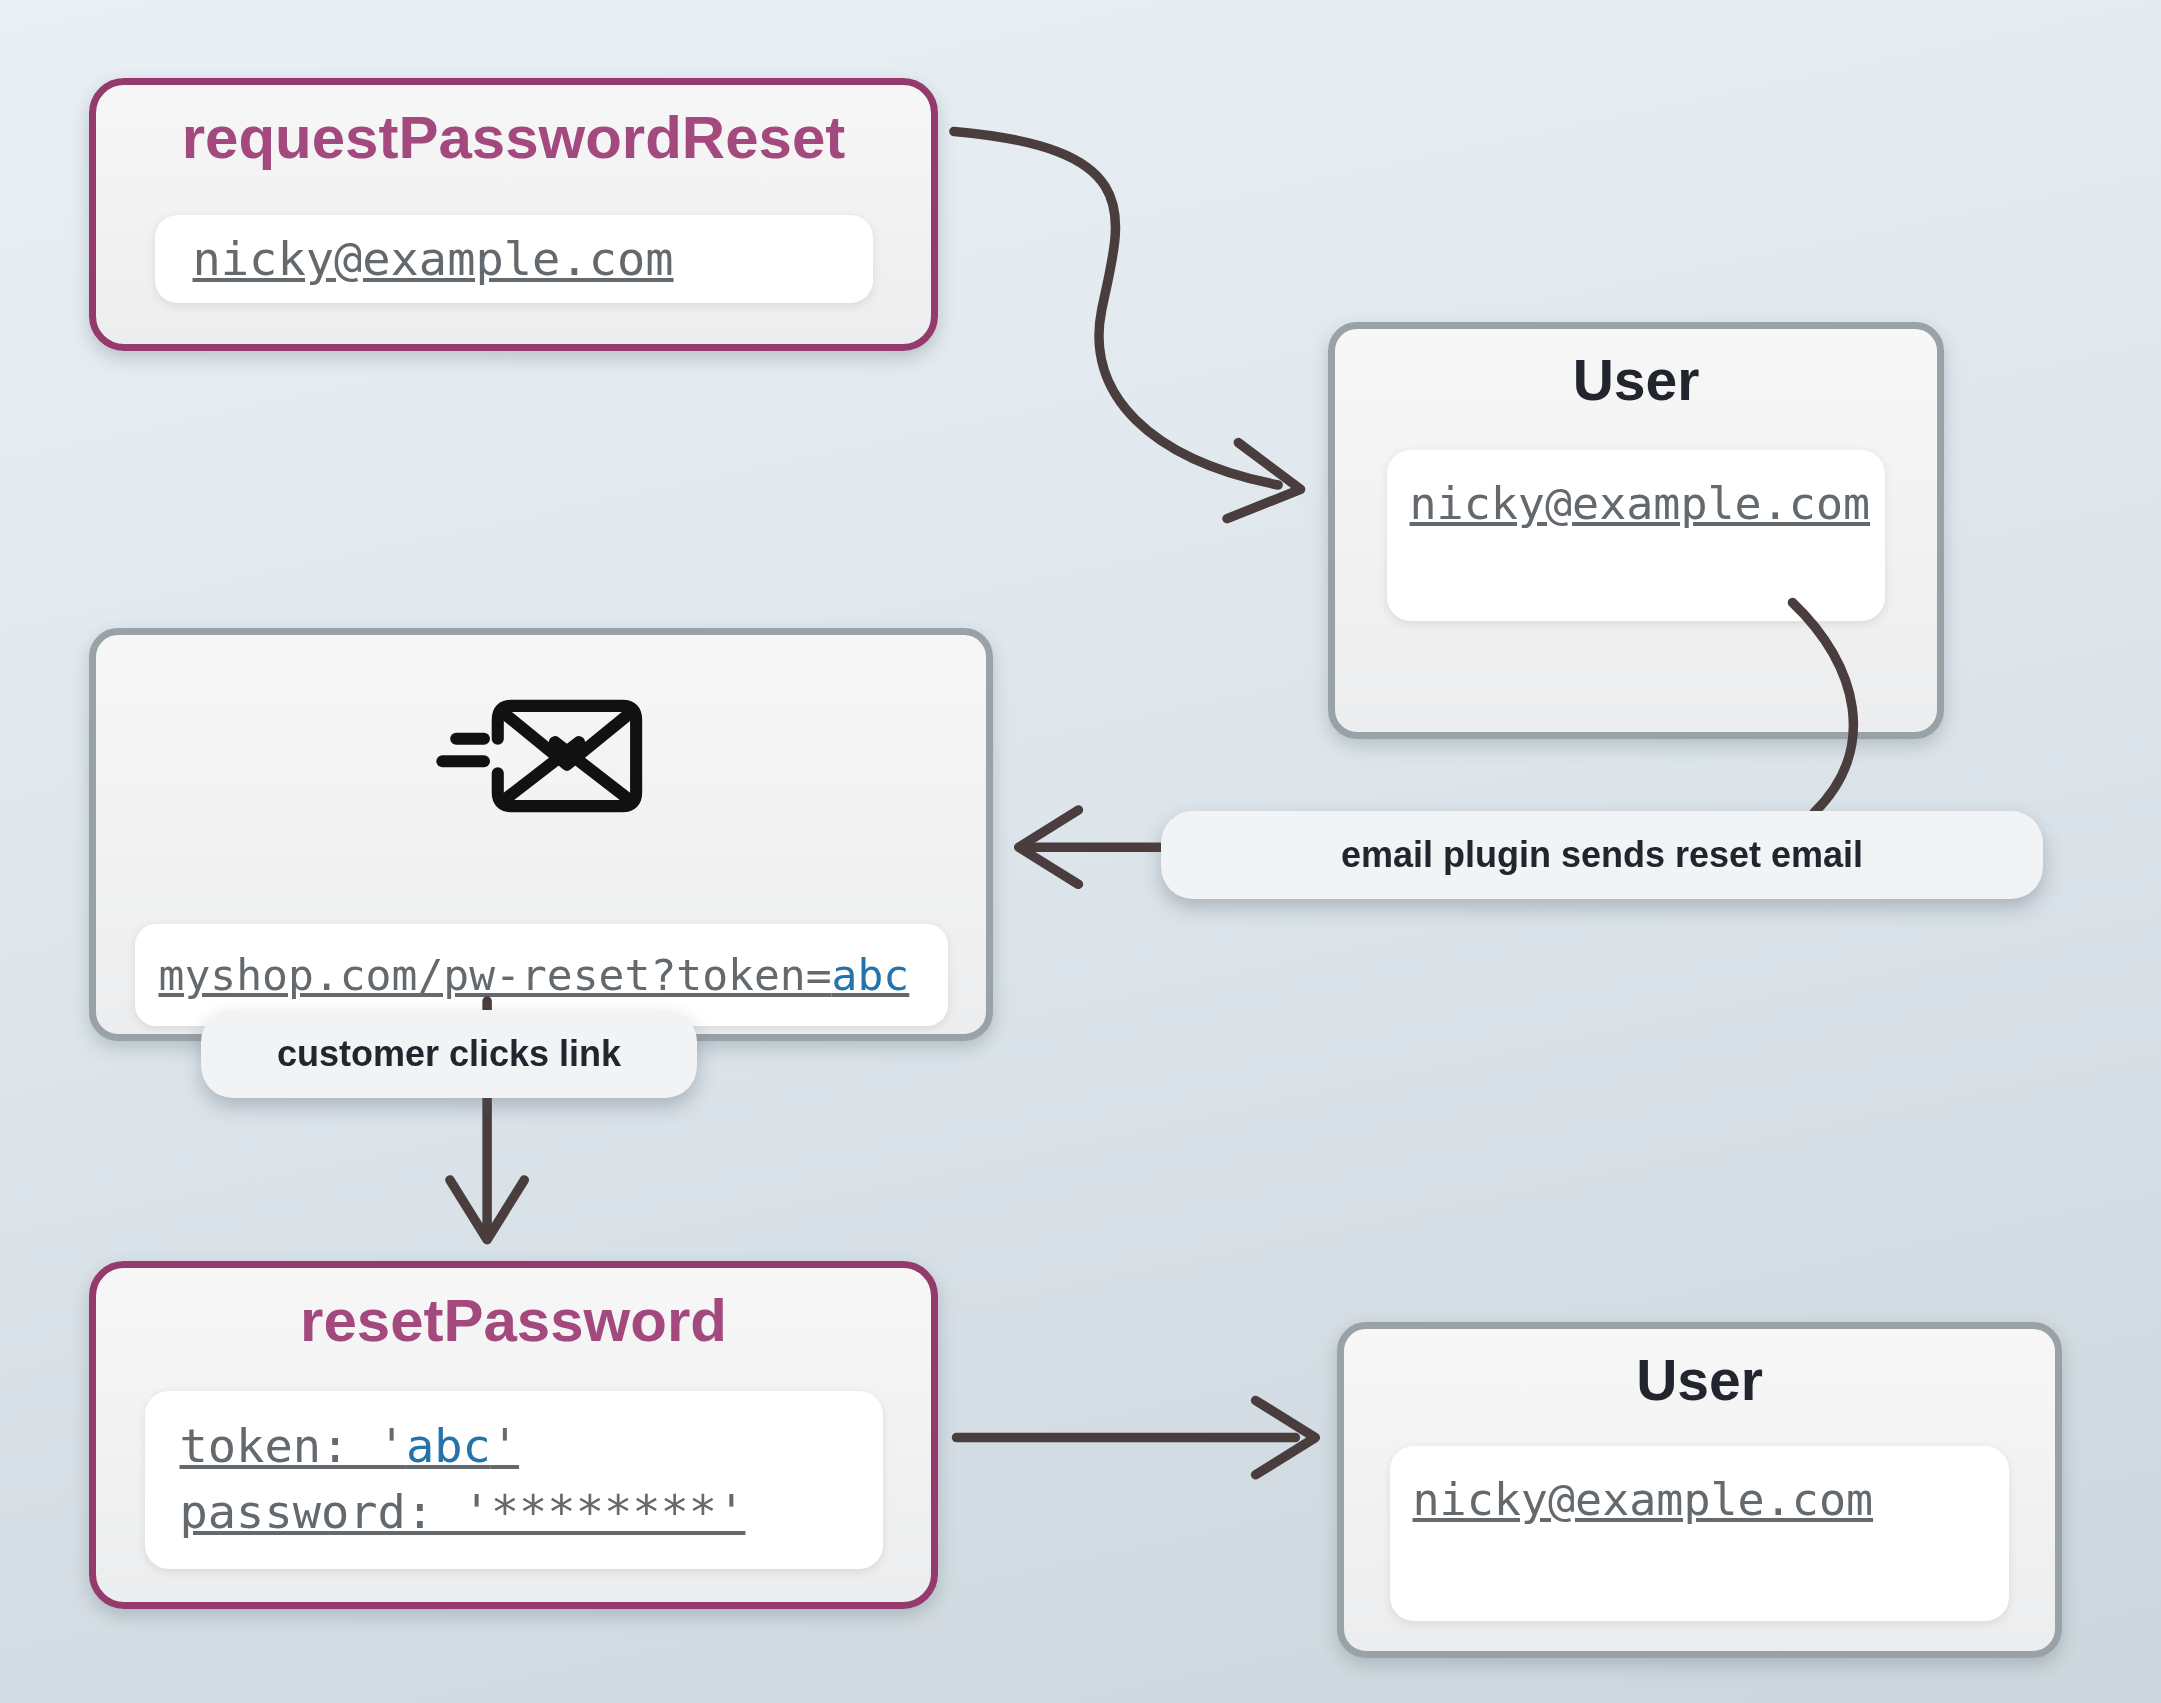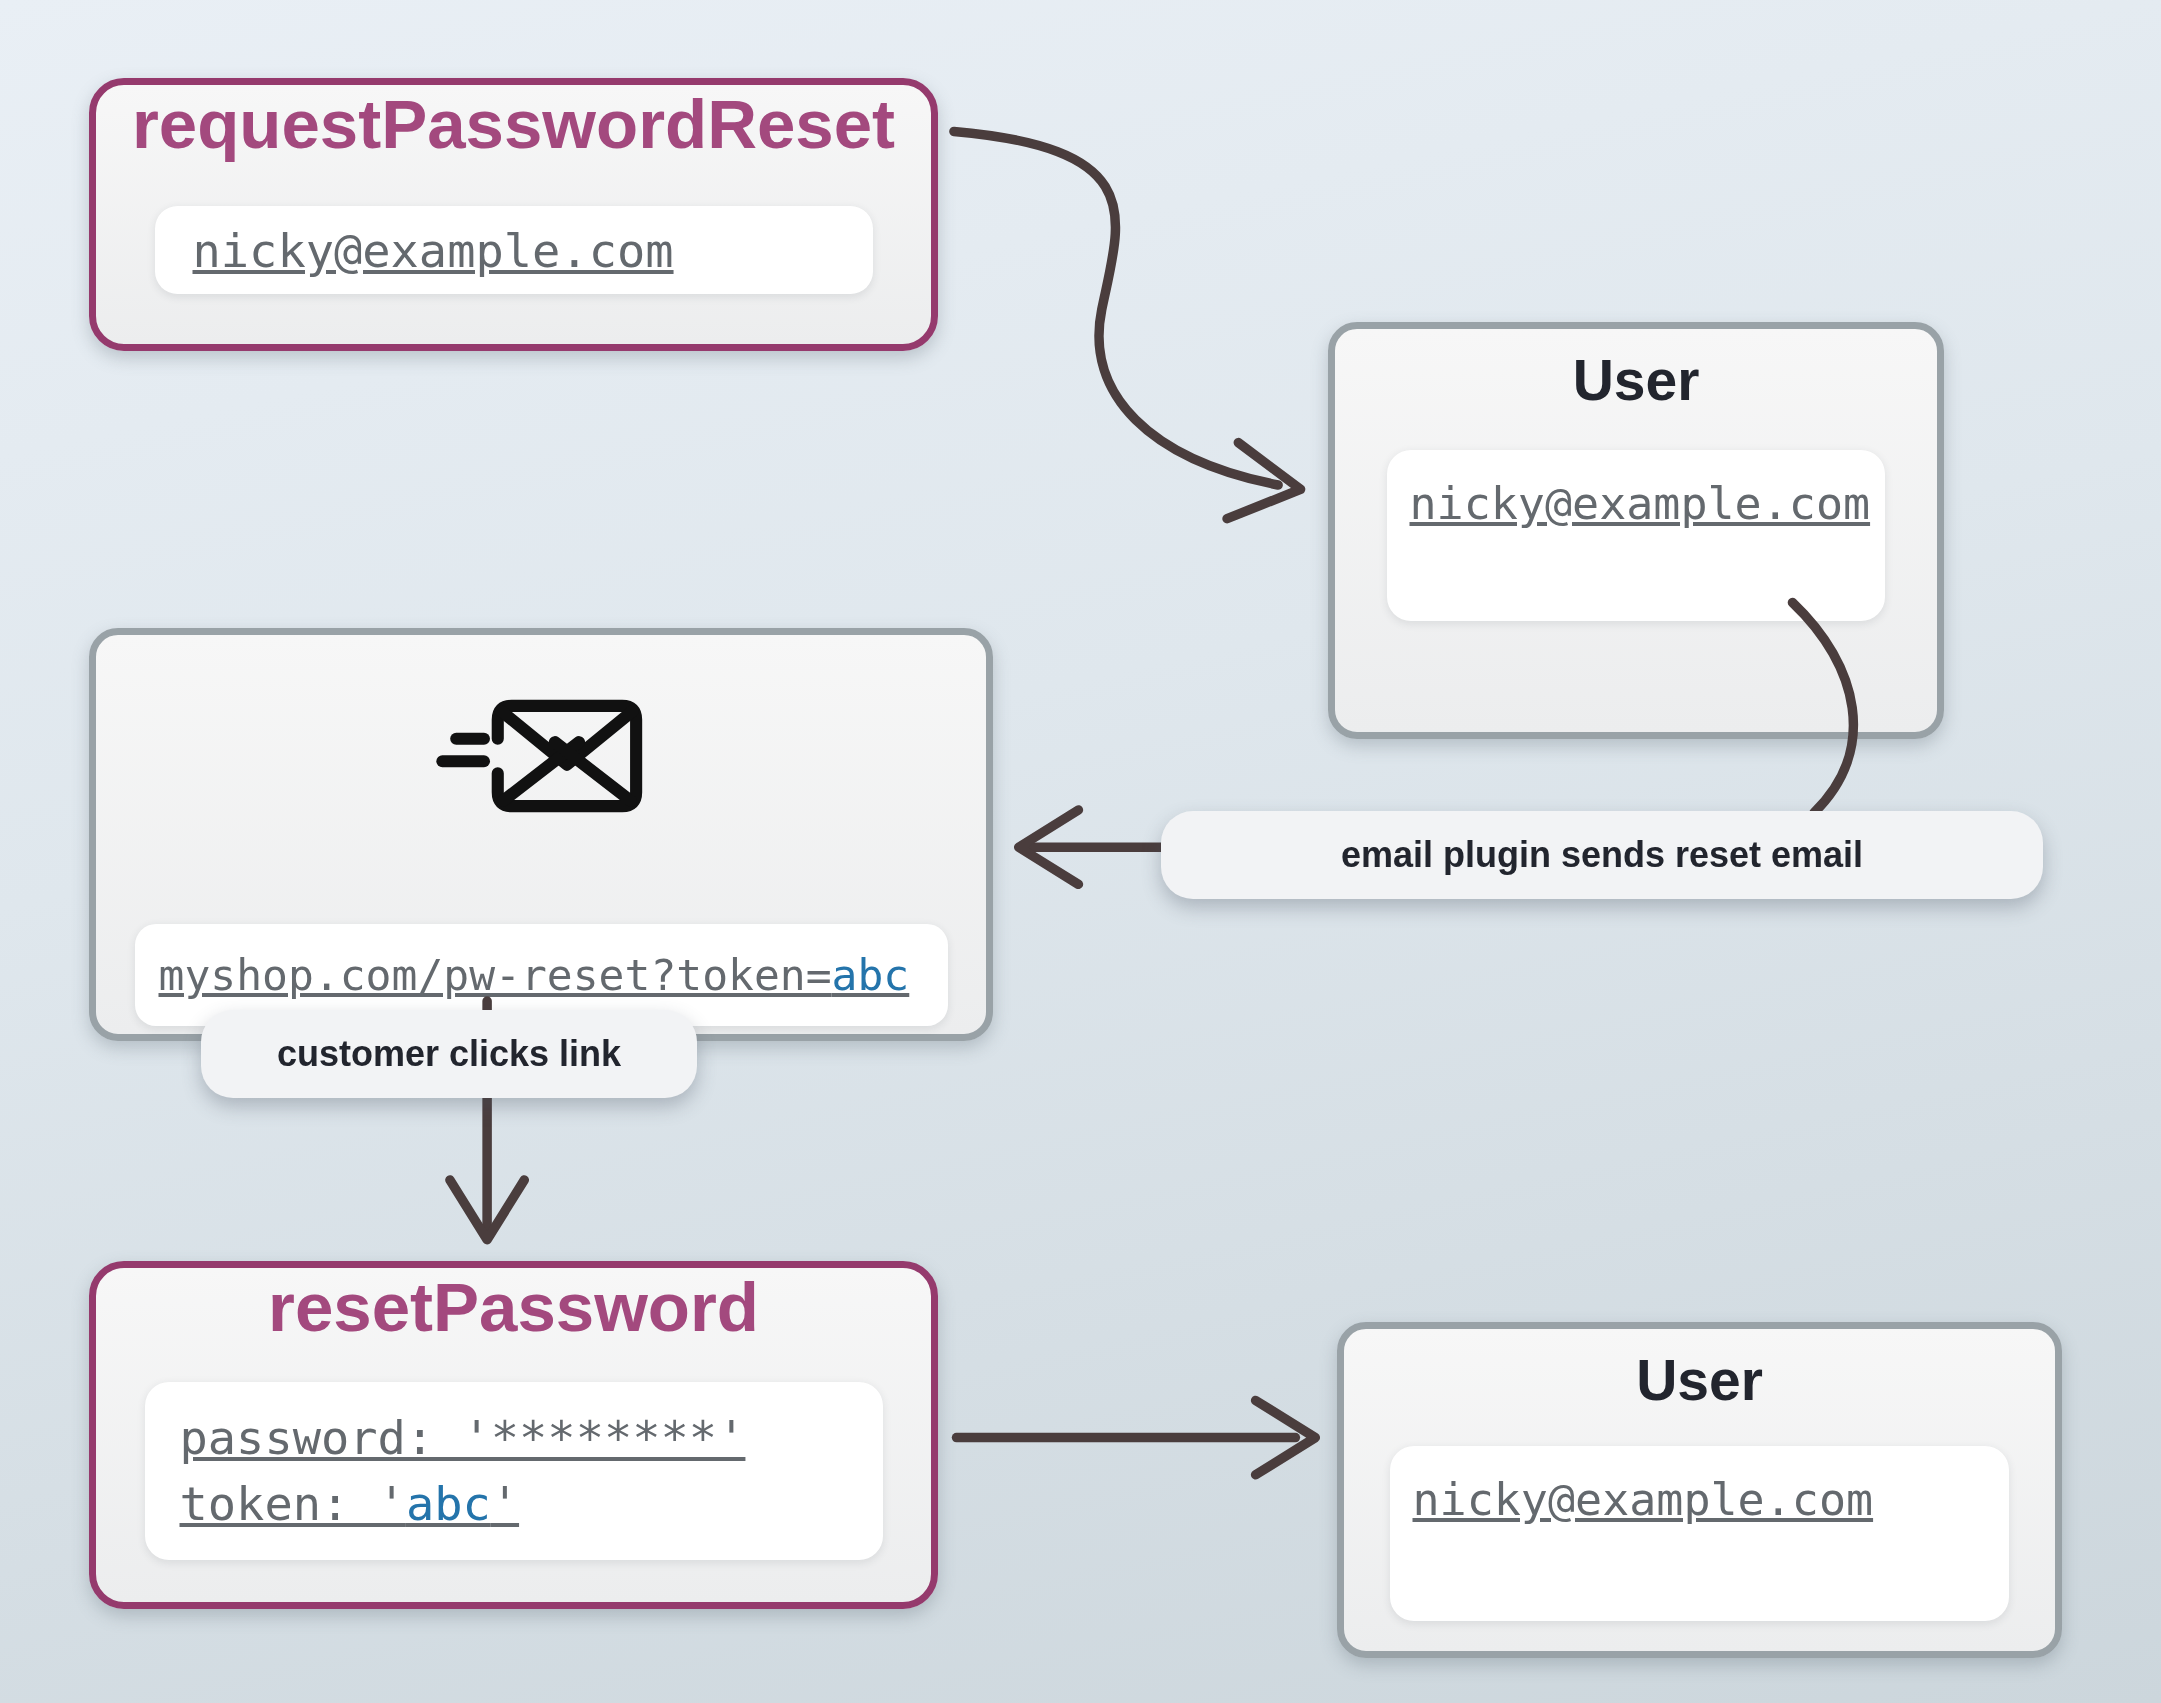--- a/index.html
+++ b/index.html
@@ -12,21 +12,21 @@
   .node{
     position:absolute;box-sizing:border-box;
     background:linear-gradient(180deg,#f7f7f7 0%,#ecedee 100%);
     box-shadow:0 7px 17.3px rgba(80,92,104,.28);
     display:flex;flex-direction:column;align-items:center;
     z-index:2;
   }
   .node.purple{border:7.8px solid var(--accent-purple,#953a6d);border-radius:35px;}
   .node.gray{border:7px solid var(--box-border-gray,#99a2a7);border-radius:29px;margin-top:42px;}
   .node-title{font-weight:bold;text-align:center;line-height:1.06;}
-  .node-title.purple-t{color:var(--title-purple,#a3497e);font-size:69px;margin-top:3px;}
+  .node-title.purple-t{color:var(--title-purple,#a3497e);font-size:60px;margin-top:21px;}
   .node-title.dark-t{color:var(--dark-title,#23262f);font-size:57px;margin-top:21px;}
   .field{
     box-sizing:border-box;background:#ffffff;border-radius:24px;
     box-shadow:0 2.6px 8.6px rgba(40,50,60,.10);
     font-family:"DejaVu Sans Mono",monospace;color:var(--mono-gray,#64696e);text-decoration:underline;
   }
   .field .ln{white-space:pre;}
   .tok-blue{color:var(--accent-blue,#2474ab);}
   .tok-green{color:var(--accent-green,#21a121);}
   
@@ -107,22 +107,22 @@
   <div class="flow-label" style="left:1161px;top:811px;width:882px;height:88px;">
     <span>email plugin sends reset email</span>
   </div>
   <div class="flow-label" style="left:201px;top:1010px;width:496px;height:88px;">
     <span>customer clicks link</span>
   </div>
 
   <div class="node purple" style="left:89px;top:1261px;width:849px;height:348px;">
     <div class="node-title purple-t">resetPassword</div>
     <div class="field f-reset">
+      <div class="ln"><span>token: '</span><span class="tok-blue">abc</span><span>'</span></div>
       <div class="ln">password: '********'</div>
-      <div class="ln"><span>token: '</span><span class="tok-blue">abc</span><span>'</span></div>
     </div>
   </div>
 
   <div class="node gray" style="left:1337px;top:1280px;width:725px;height:336px;">
     <div class="node-title dark-t">User</div>
     <div class="field f-user-bottom">
       <div class="ln">nicky@example.com</div>
     </div>
   </div>
 

